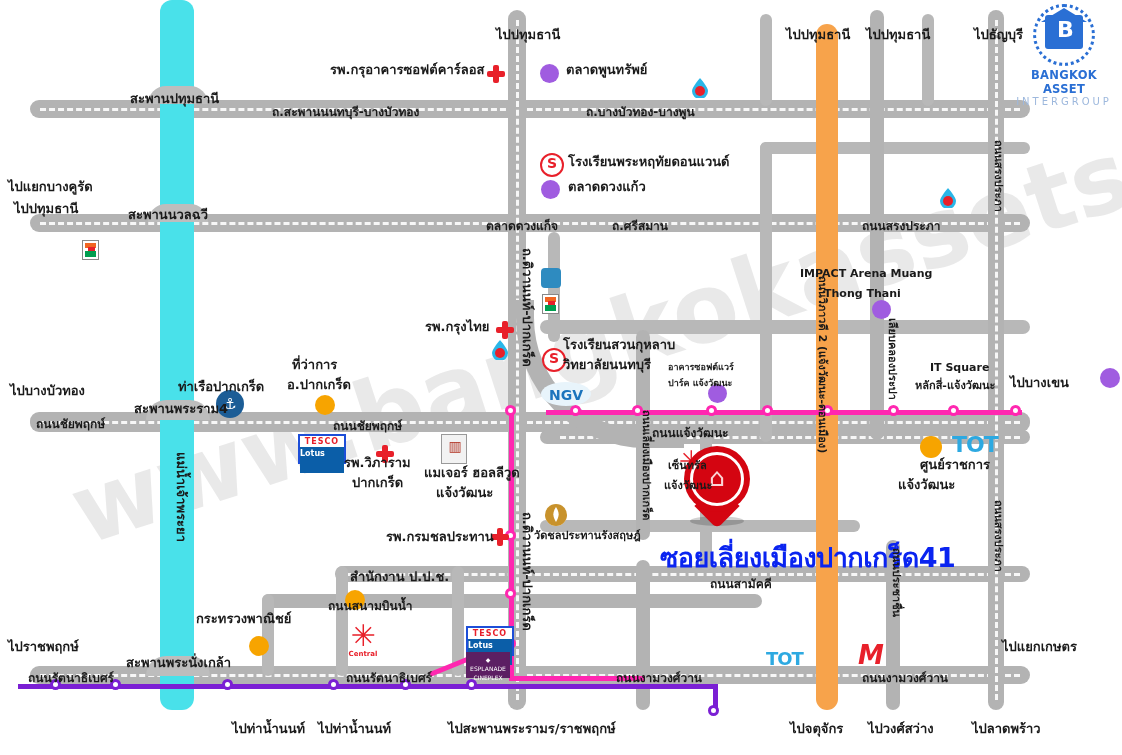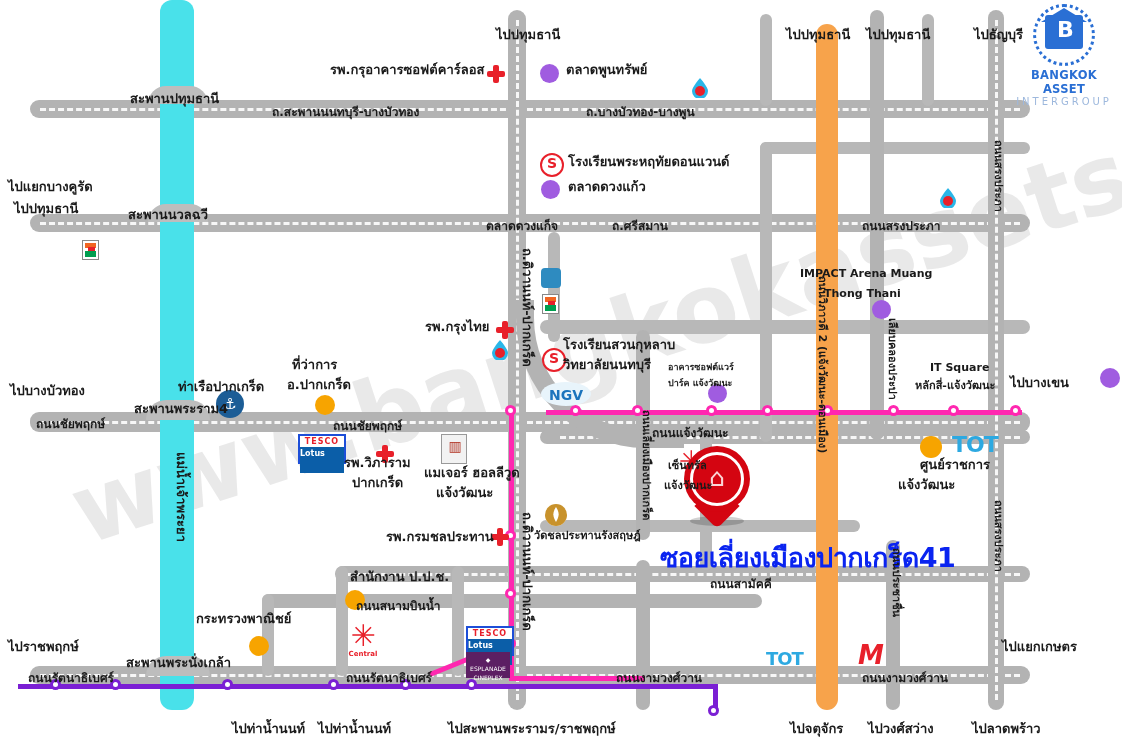--- a/index.html
+++ b/index.html
@@ -325,21 +325,21 @@
 
   <div class="lbl road-name" style="left:272px;top:106px;">ถ.สะพานนนทบุรี-บางบัวทอง</div>
   <div class="lbl road-name" style="left:586px;top:106px;">ถ.บางบัวทอง-บางพูน</div>
   <div class="lbl road-name" style="left:486px;top:220px;">ตลาดดวงแก็จ</div>
   <div class="lbl road-name" style="left:612px;top:220px;">ถ.ศรีสมาน</div>
   <div class="lbl road-name" style="left:862px;top:220px;">ถนนสรงประภา</div>
   <div class="lbl road-name" style="left:36px;top:418px;">ถนนชัยพฤกษ์</div>
   <div class="lbl road-name" style="left:333px;top:420px;">ถนนชัยพฤกษ์</div>
   <div class="lbl road-name" style="left:652px;top:427px;">ถนนแจ้งวัฒนะ</div>
   <div class="lbl road-name" style="left:710px;top:578px;">ถนนสามัคคี</div>
-  <div class="lbl road-name" style="left:356px;top:600px;">ถนนสนามบินน้ำ</div>
+  <div class="lbl road-name" style="left:328px;top:600px;">ถนนสนามบินน้ำ</div>
   <div class="lbl road-name" style="left:28px;top:672px;">ถนนรัตนาธิเบศร์</div>
   <div class="lbl road-name" style="left:346px;top:672px;">ถนนรัตนาธิเบศร์</div>
   <div class="lbl road-name" style="left:616px;top:672px;">ถนนงามวงศ์วาน</div>
   <div class="lbl road-name" style="left:862px;top:672px;">ถนนงามวงศ์วาน</div>
 
   <div class="lbl" style="left:130px;top:92px;">สะพานปทุมธานี</div>
   <div class="lbl" style="left:128px;top:208px;">สะพานนวลฉวี</div>
   <div class="lbl" style="left:134px;top:402px;">สะพานพระราม4</div>
   <div class="lbl" style="left:126px;top:656px;">สะพานพระนั่งเกล้า</div>
 

